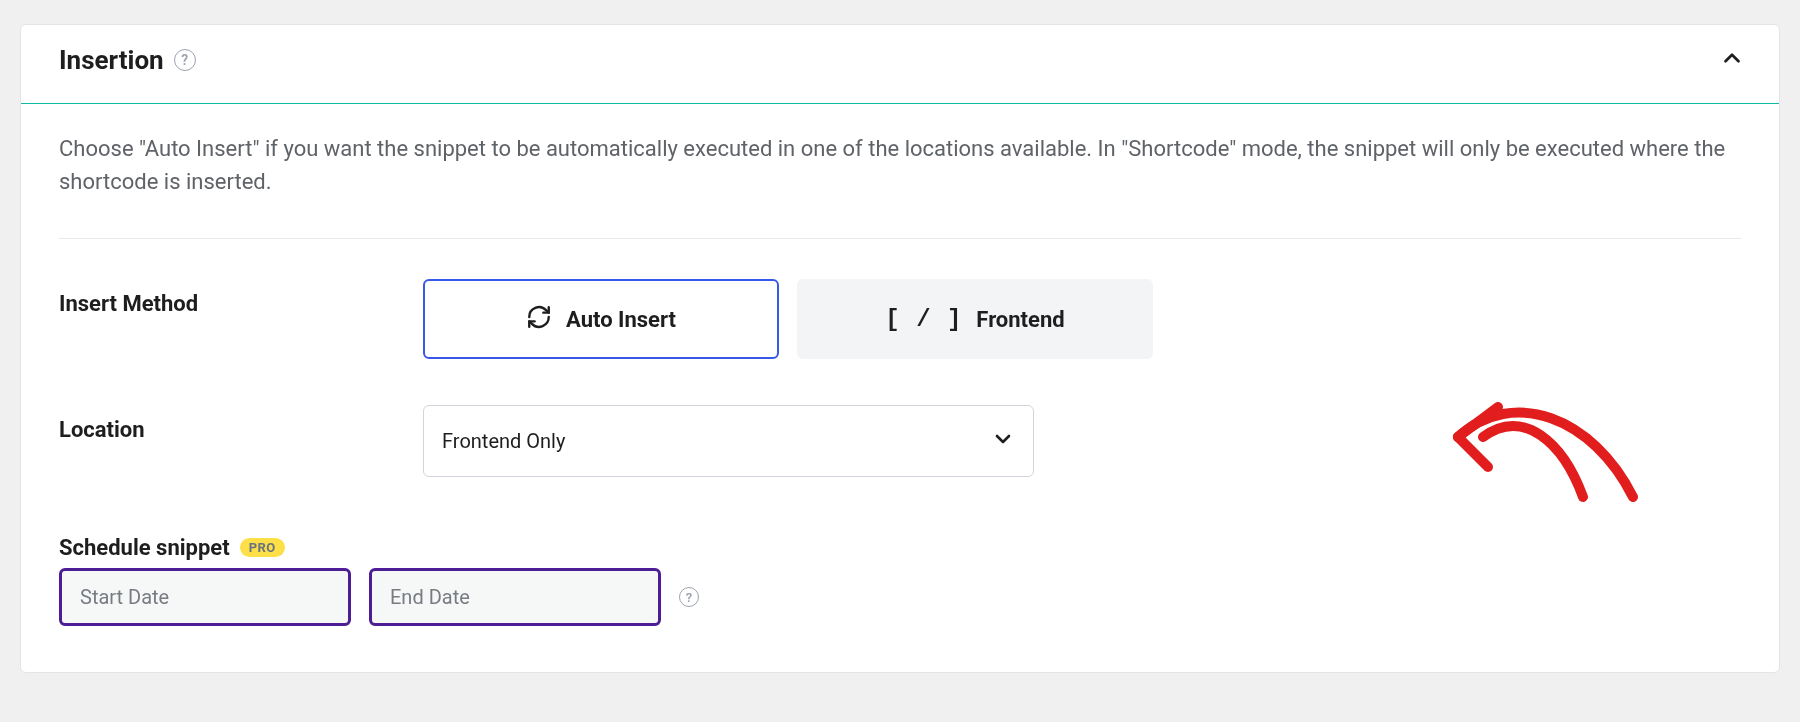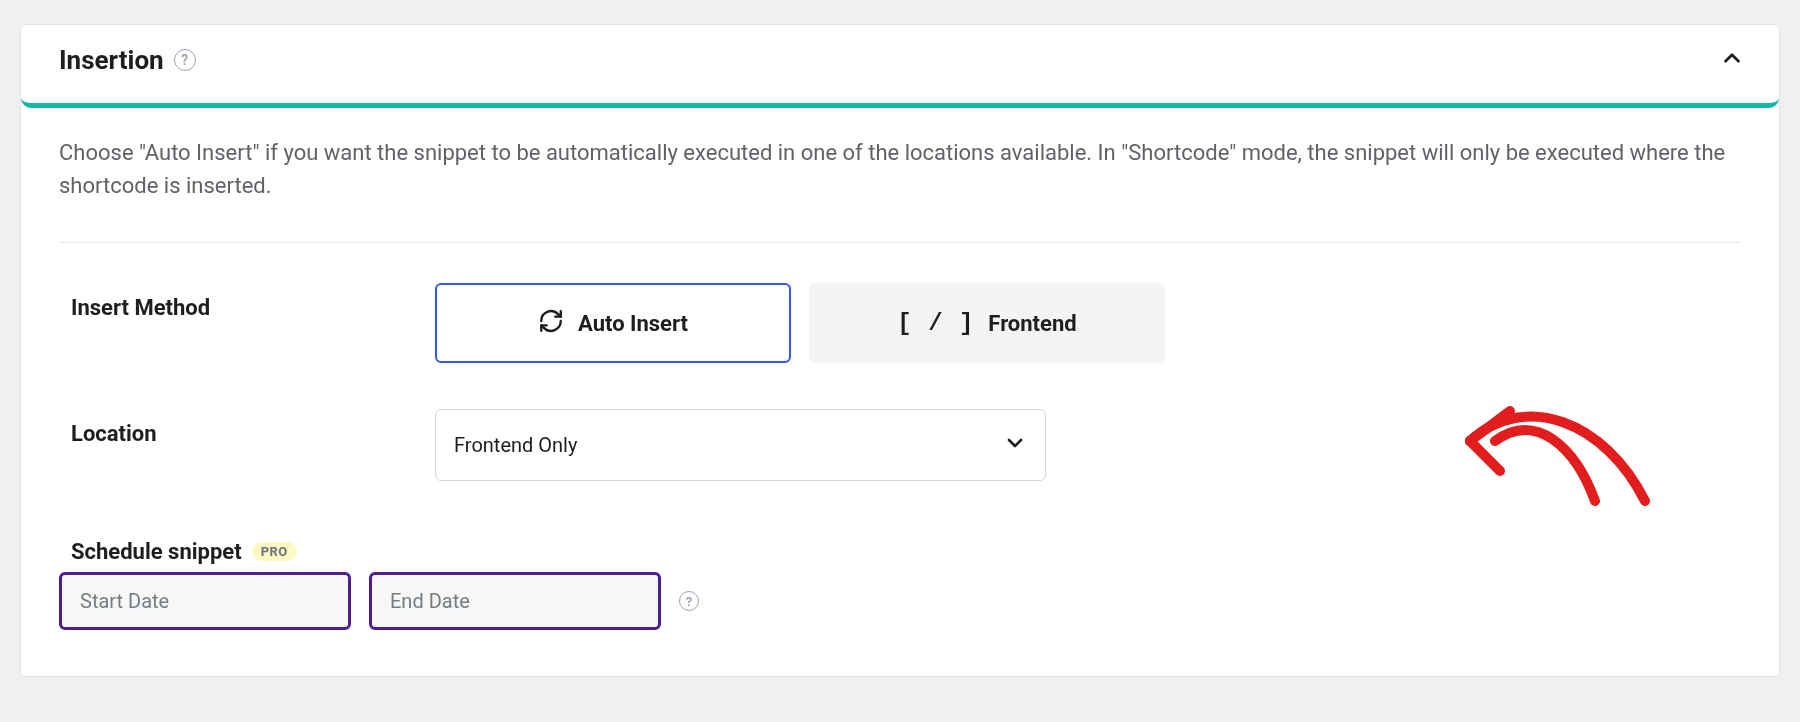--- a/index.html
+++ b/index.html
@@ -14,23 +14,22 @@
   .page-wrap { padding: 24px 20px; }
   .panel {
     background: #fff;
     border: 1px solid #e2e4e7;
     border-radius: 6px;
   }
   .panel-header {
     display: flex;
     justify-content: space-between;
     padding: 20px 34px 28px 38px;
-    border-bottom: 5px solid #14b8a6;
+    border-bottom: 1px solid #14b8a6;
     cursor: pointer;
-    border-radius: 10px;
   }
   .panel-title {
     display: flex;
     align-items: center;
     gap: 10px;
     font-size: 26px;
     font-weight: 700;
     color: #1e1e1e;
   }
   .help-circle {
@@ -65,32 +64,31 @@
     display: flex;
     align-items: flex-start;
     gap: 8px;
     position: relative;
   }
   .form-row + .form-row { margin-top: 46px; }
   .label-col {
     width: 356px;
     flex-shrink: 0;
     padding-top: 12px;
-    margin-left: 12px;
   }
   .field-label {
     font-size: 22px;
     font-weight: 700;
     color: #1e1e1e;
     display: flex;
     align-items: center;
     gap: 10px;
   }
   .pro-badge {
-    background: #fef9c3;
+    background: #fde047;
     color: #6b7280;
     font-size: 13px;
     font-weight: 700;
     letter-spacing: 0.5px;
     padding: 2px 9px;
     border-radius: 10px;
     text-transform: uppercase;
   }
   .control-col {
     display: flex;

